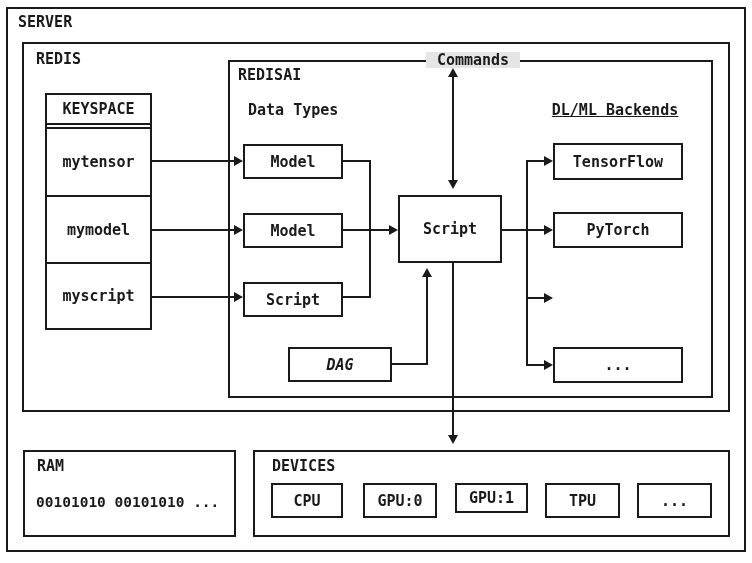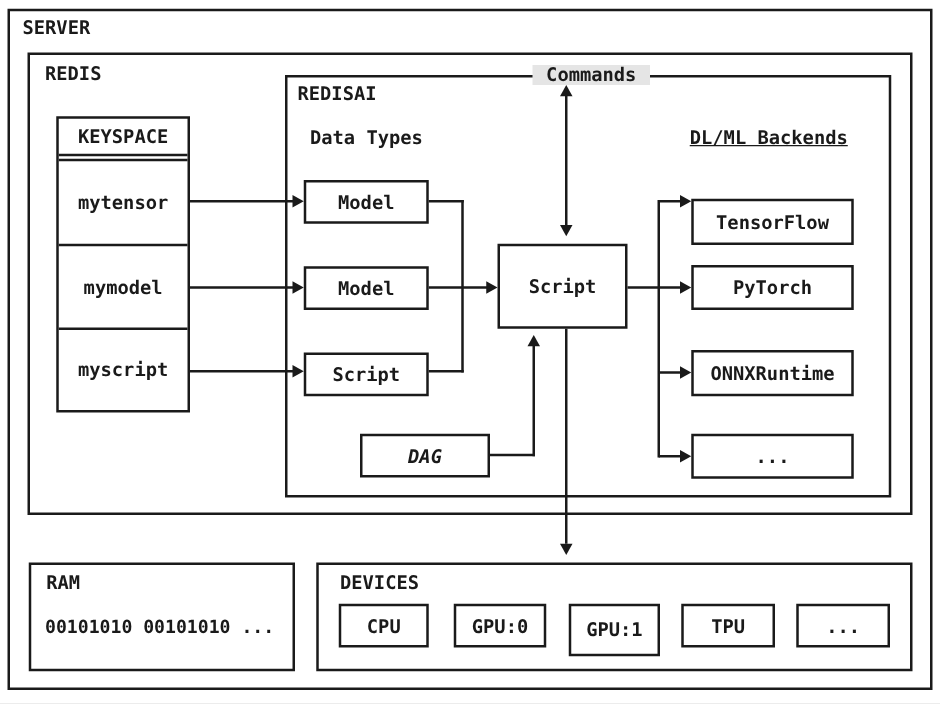--- a/index.html
+++ b/index.html
@@ -48,23 +48,22 @@
   <div class="lbl" style="left:545px;top:102px;width:140px;text-align:center;text-decoration:underline;">DL/ML Backends</div>
 
   <div class="box cbox" style="left:243px;top:144px;width:100px;height:35px;">Model</div>
   <div class="box cbox" style="left:243px;top:213px;width:100px;height:35px;">Model</div>
   <div class="box cbox" style="left:243px;top:282px;width:100px;height:35px;">Script</div>
 
   <div class="box cbox" style="left:398px;top:195px;width:104px;height:68px;">Script</div>
 
   <div class="box cbox" style="left:288px;top:347px;width:104px;height:35px;font-style:italic;">DAG</div>
 
-  <div class="box cbox" style="left:553px;top:143px;width:130px;height:37px;margin-top:16px;">TensorFlow</div>
+  <div class="box cbox" style="left:553px;top:143px;width:130px;height:37px;">TensorFlow</div>
   <div class="box cbox" style="left:553px;top:212px;width:130px;height:36px;">PyTorch</div>
-  <div class="box cbox" style="left:553px;top:280px;width:130px;height:37px;">ONNXRuntime</div>
   <div class="box cbox" style="left:553px;top:347px;width:130px;height:36px;">...</div>
 
   <div class="hline" style="left:152px;top:160px;width:84px;"></div>
   <div class="arr-r" style="left:234px;top:156px;"></div>
   <div class="hline" style="left:152px;top:229px;width:84px;"></div>
   <div class="arr-r" style="left:234px;top:225px;"></div>
   <div class="hline" style="left:152px;top:296px;width:84px;"></div>
   <div class="arr-r" style="left:234px;top:292px;"></div>
 
   <div class="hline" style="left:343px;top:160px;width:28px;"></div>
@@ -96,17 +95,17 @@
   <div class="arr-d" style="left:448px;top:435px;z-index:4;"></div>
 
   <div class="box" style="left:23px;top:450px;width:213px;height:87px;"></div>
   <div class="lbl" style="left:37px;top:458px;">RAM</div>
   <div class="lbl" style="left:36px;top:494px;font-size:14.5px;">00101010 00101010 ...</div>
 
   <div class="box" style="left:253px;top:450px;width:477px;height:87px;"></div>
   <div class="lbl" style="left:272px;top:458px;">DEVICES</div>
   <div class="box cbox" style="left:271px;top:483px;width:72px;height:35px;">CPU</div>
   <div class="box cbox" style="left:363px;top:483px;width:74px;height:35px;">GPU:0</div>
-  <div class="box cbox" style="left:455px;top:483px;width:73px;height:42px;">GPU:1</div>
+  <div class="box cbox" style="left:455px;top:483px;width:73px;height:30px;">GPU:1</div>
   <div class="box cbox" style="left:545px;top:483px;width:75px;height:35px;">TPU</div>
   <div class="box cbox" style="left:637px;top:483px;width:75px;height:35px;">...</div>
 
 </div>
 
 </body></html>

